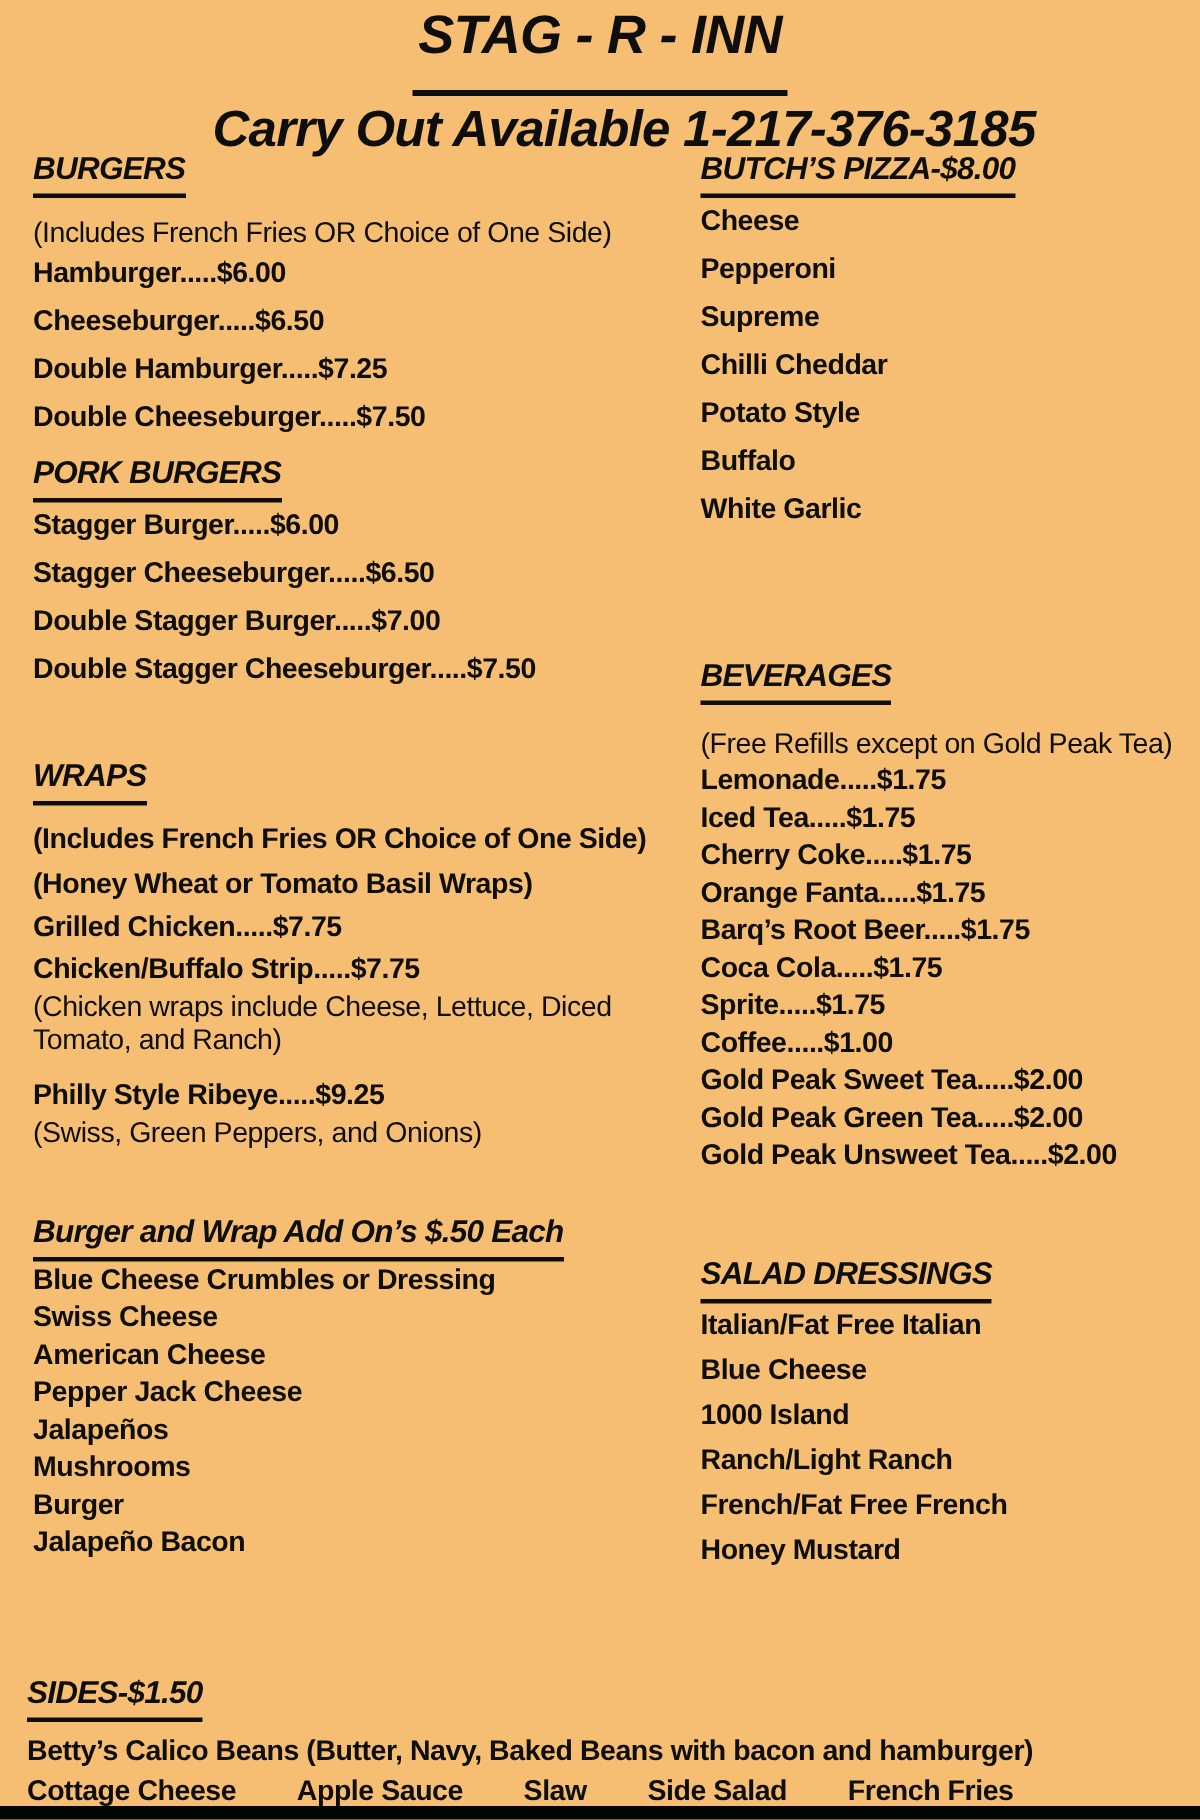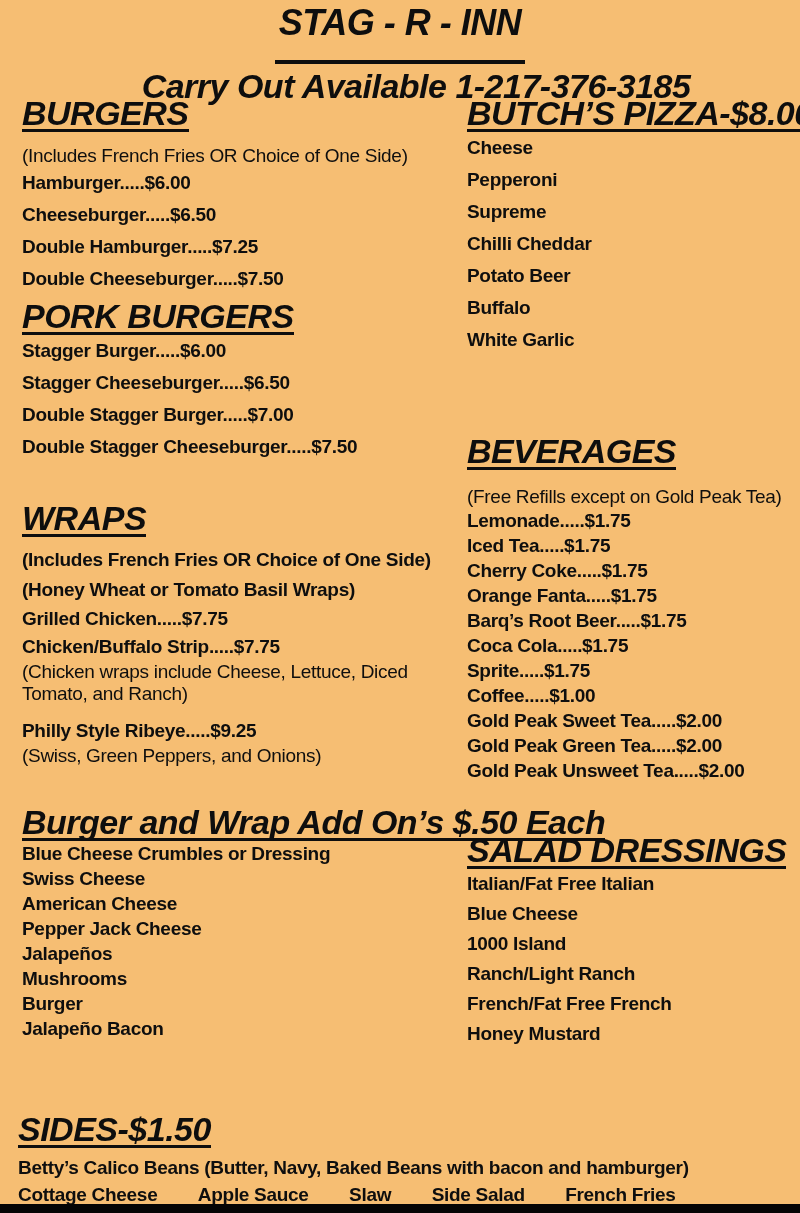--- a/index.html
+++ b/index.html
@@ -34,21 +34,21 @@
 
   
   .col-left  { position: absolute; left: 22px;  top: 96px; width: 446px; }
   .col-right { position: absolute; left: 467px; top: 96px; width: 330px; }
   .sides-block { position: absolute; left: 18px; top: 1114px; width: 776px; }
 
   section { margin: 0; }
   .hd {
     display: inline-block;
     font-style: italic; font-weight: bold;
-    font-size: 34px; line-height: 30px;
+    font-size: 21px; line-height: 30px;
     letter-spacing: -0.5px;
     border-bottom: 3px solid #0e0e0e;
     padding-bottom: 1px;
     white-space: nowrap;
     margin: 0;
   }
   .note {
     font-size: 19px; line-height: 22px;
     font-weight: normal;
     letter-spacing: -0.3px;
@@ -149,21 +149,21 @@
 
   <div class="col-right">
 
     <section>
       <h2 class="hd mt2">BUTCH’S PIZZA-$8.00</h2>
       <ul class="items lh32 mt6">
         <li>Cheese</li>
         <li>Pepperoni</li>
         <li>Supreme</li>
         <li>Chilli Cheddar</li>
-        <li>Potato Beer</li>
+        <li>Potato Style</li>
         <li>Buffalo</li>
         <li>White Garlic</li>
       </ul>
     </section>
 
     <section>
       <h2 class="hd mt80">BEVERAGES</h2>
       <p class="note mt6">(Free Refills except on Gold Peak Tea)</p>
       <ul class="items lh25 mt2">
         <li>Lemonade.....$1.75</li>

